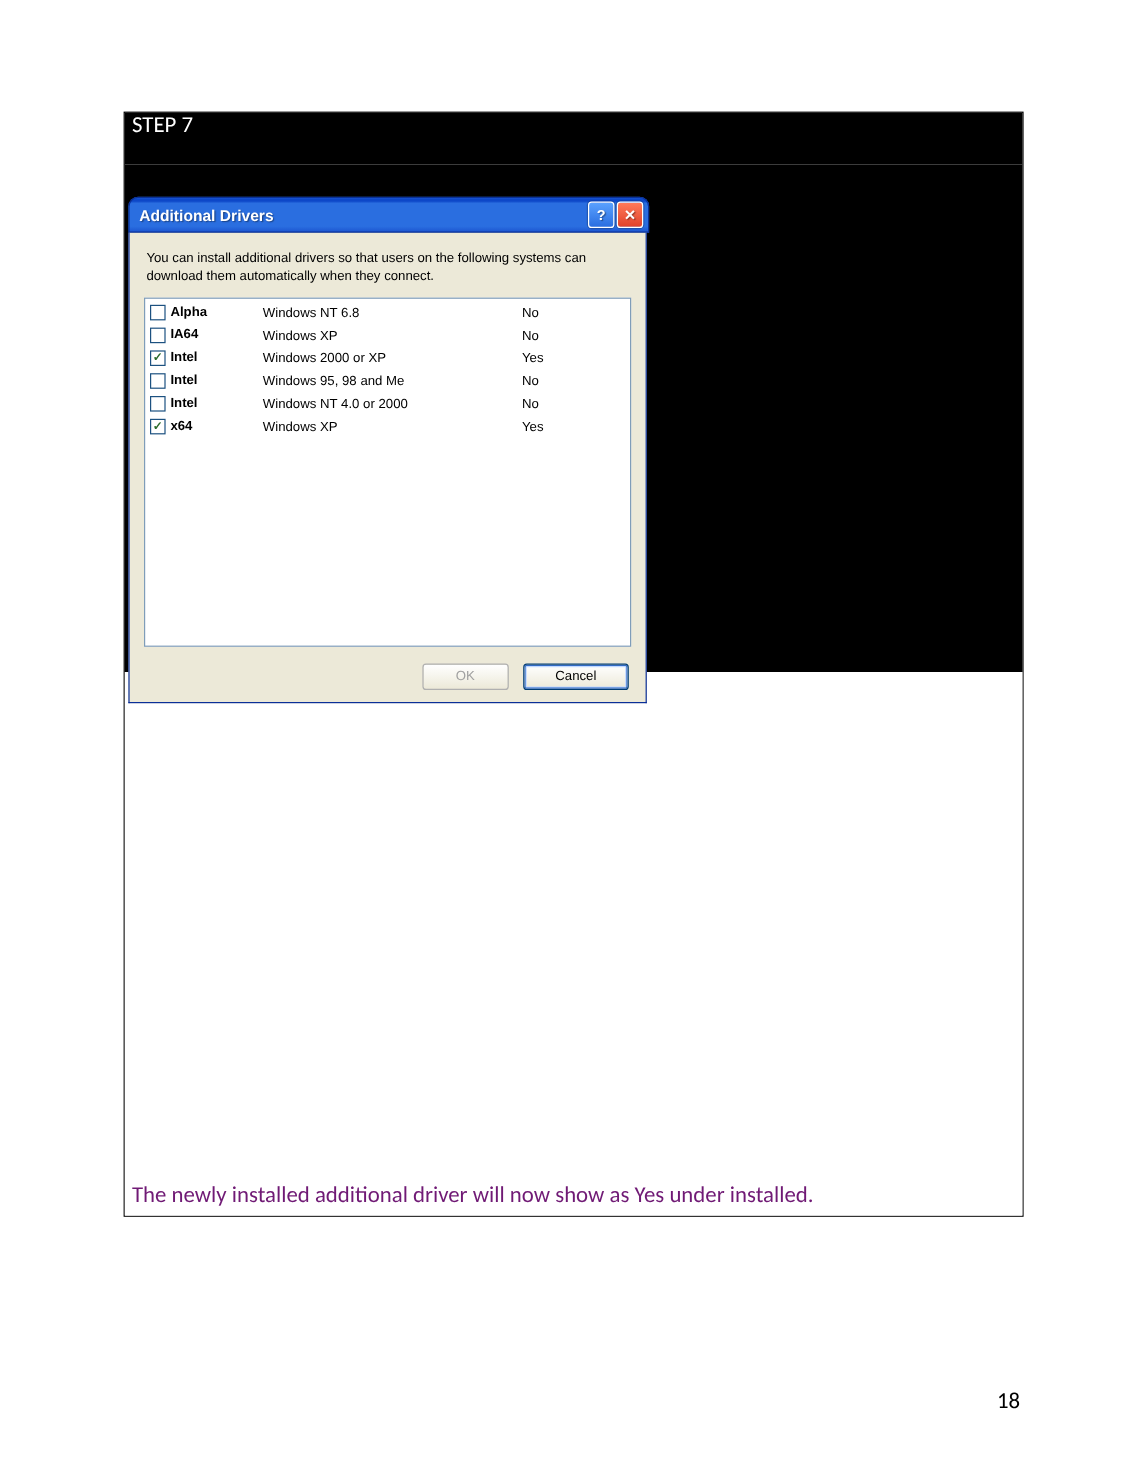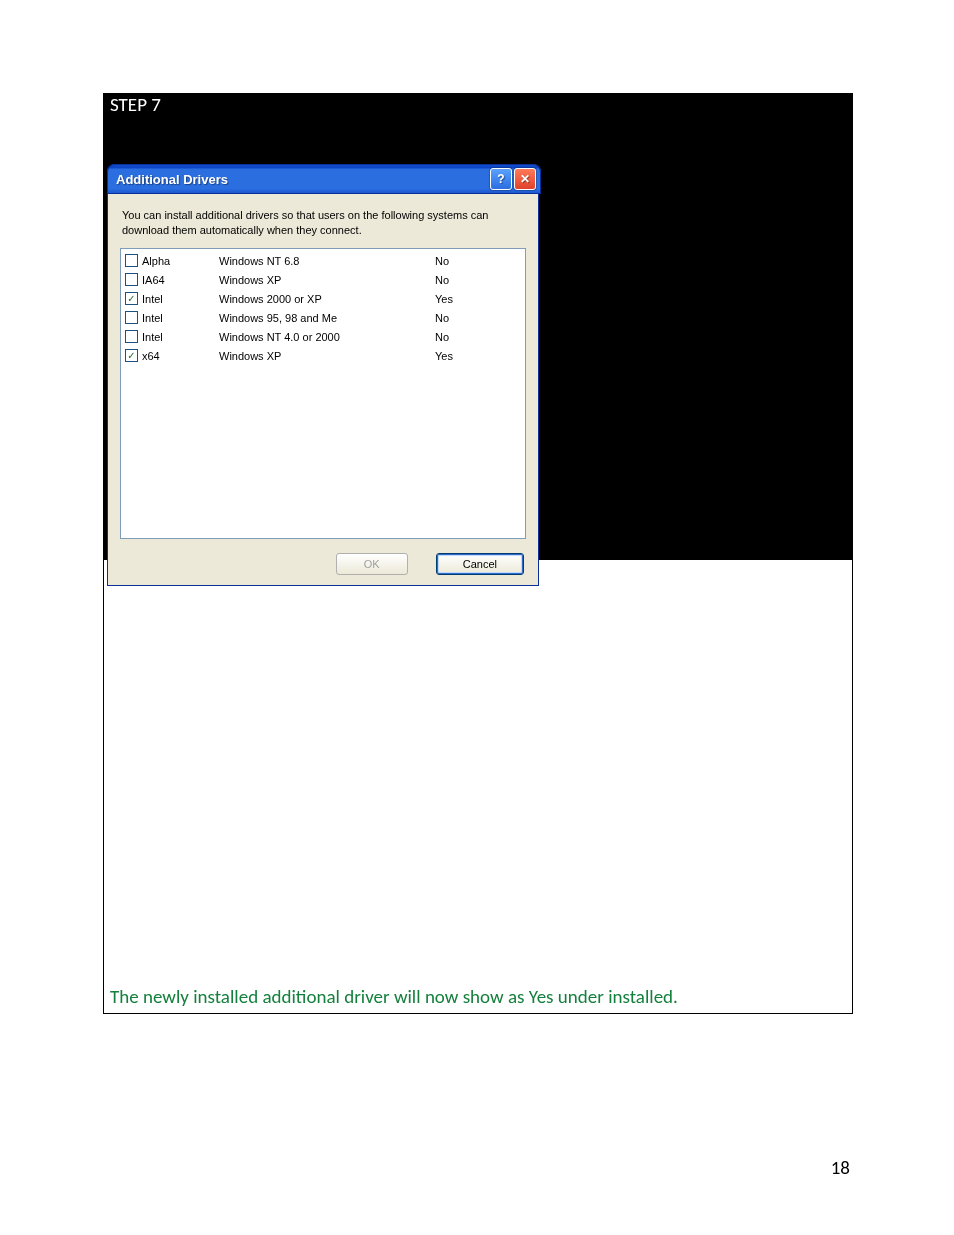--- a/index.html
+++ b/index.html
@@ -141,22 +141,23 @@
   .lv-row {
     display: flex;
     align-items: center;
     height: 19px;
     font-size: 11px;
     padding-left: 4px;
   }
   .lv-env {
     width: 92px;
     display: flex;
-    align-items: flex-end;
+    align-items: flex-start;
     gap: 4px;
+    font-weight: bold;
   }
   .chk {
     width: 13px;
     height: 13px;
     border: 1px solid #1c5180;
     background: #fff;
     display: inline-flex;
     align-items: center;
     justify-content: center;
     box-sizing: border-box;
@@ -175,36 +176,35 @@
   .xp-btn {
     min-width: 72px;
     height: 22px;
     border: 1px solid #003c74;
     background: linear-gradient(to bottom, #ffffff, #ece9d8);
     font-family: Tahoma, Arial, sans-serif;
     font-size: 11px;
     padding: 0 26px;
     cursor: pointer;
     border-radius: 3px;
-    margin-left: 16px;
   }
   .xp-btn:disabled {
     color: #a0a0a0;
     border-color: #b0b0b0;
   }
   .xp-btn.default {
     box-shadow: 0 0 0 1px #316ac5 inset, 0 0 0 2px #c1d9ff inset;
   }
   .caption-area {
     background: #fff;
     font-family: Calibri, Arial, sans-serif;
     font-size: 19px;
     line-height: 24px;
     padding: 425px 6px 4px 6px; 
-    color: #15803d;
+    color: #701a75;
   }
   .mid-wrap {
     position: relative;
     background: #000;
     min-height: 423px;
   }
   .page-number {
     position: absolute;
     right: 104px;
     bottom: 56px;

